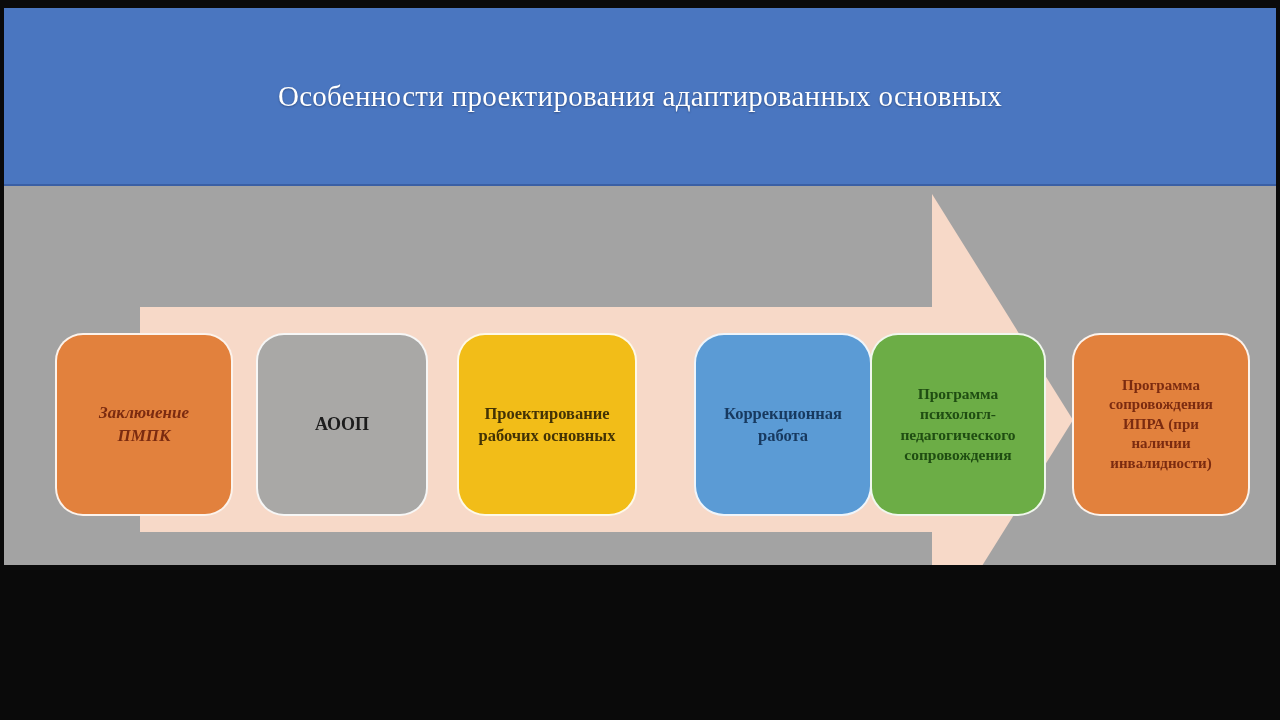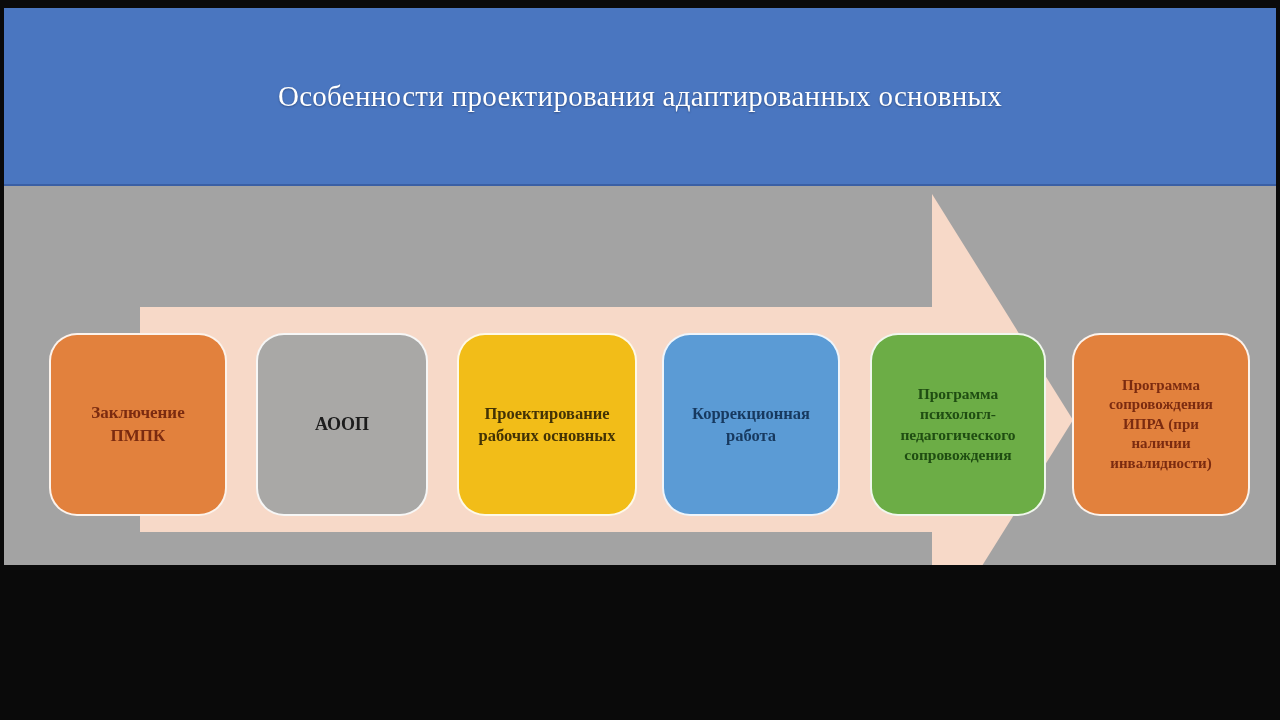--- a/index.html
+++ b/index.html
@@ -32,24 +32,24 @@
     border-top:226px solid transparent;border-bottom:226px solid transparent;
     border-left:141px solid #f7d9c8;
   }
   
   .step-box{
     position:absolute;top:325px;height:183px;border-radius:28px;
     border:2px solid rgba(255,255,255,.9);box-sizing:border-box;
     display:flex;align-items:center;justify-content:center;text-align:center;
   }
   .step-label{white-space:pre-line;font-weight:bold;line-height:1.3;padding:0 6px;}
-  .step-1{left:45px;width:178px;}
+  .step-1{left:51px;width:178px;font-style:italic;}
   .step-2{left:252px;width:172px;}
   .step-3{left:453px;width:180px;}
-  .step-4{left:658px;width:178px;}
+  .step-4{left:690px;width:178px;border-radius:30px;}
   .step-5{left:866px;width:176px;}
   .step-6{left:1068px;width:178px;}
   .step-1 .step-label{font-size:17px;}
   .step-2 .step-label{font-size:18px;}
   .step-3 .step-label{font-size:16.5px;}
   .step-4 .step-label{font-size:16.5px;}
   .step-5 .step-label{font-size:15.5px;}
   .step-6 .step-label{font-size:15px;}
   
   .footer-bar{

